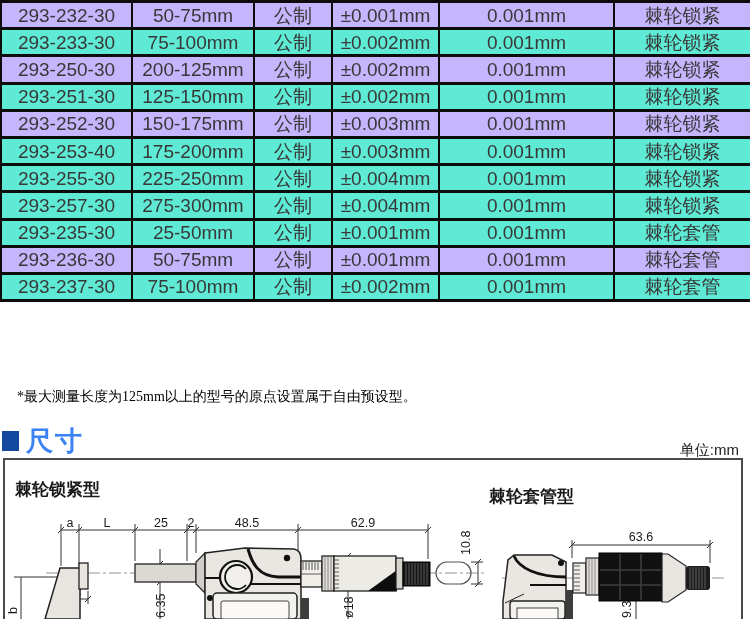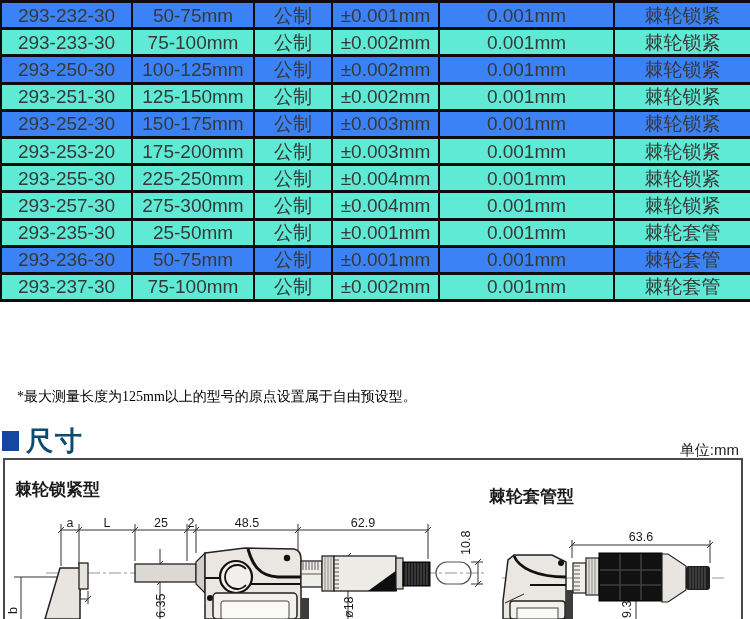--- a/index.html
+++ b/index.html
@@ -4,21 +4,21 @@
 <style>
   html,body{margin:0;padding:0;background:#fff;}
   .page{position:relative;width:750px;height:619px;overflow:hidden;background:#fff;
         font-family:"Liberation Sans",sans-serif;}
   
   table.spec{border-collapse:collapse;width:750px;table-layout:fixed;
              font-size:19px;color:#383838;}
   table.spec td{border:3px solid #0c0c0c;border-left-width:2px;border-right-width:2px;
                 text-align:center;vertical-align:middle;height:24.2px;padding:0;
                 white-space:nowrap;overflow:hidden;line-height:1;}
-  tr.peach{background:#3b82f6;margin-left:48px;}
+  tr.peach{background:#c4b5fd;margin-left:48px;}
   tr.blue{background:#5eead4;}
   
   .footnote{position:absolute;top:388px;left:1px;width:740px;
             font-family:"Liberation Serif",serif;font-size:14px;color:#000000;padding-left:16px;}
   
   .sec-head{position:absolute;top:423px;left:2px;display:flex;align-items:center;}
   .sec-sq{width:17px;height:20px;margin-right:7px;}
   .sec-title{font-size:27px;font-weight:bold;letter-spacing:2px;}
   .unit-label{position:absolute;top:441px;right:11px;font-size:15px;color:#222;}
   
@@ -55,21 +55,21 @@
         <tr class="blue">
           <td>293-233-30</td>
           <td>75-100mm</td>
           <td>公制</td>
           <td>±0.002mm</td>
           <td>0.001mm</td>
           <td>棘轮锁紧</td>
         </tr>
         <tr class="peach">
           <td>293-250-30</td>
-          <td>100-125mm</td>
+          <td>200-125mm</td>
           <td>公制</td>
           <td>±0.002mm</td>
           <td>0.001mm</td>
           <td>棘轮锁紧</td>
         </tr>
         <tr class="blue">
           <td>293-251-30</td>
           <td>125-150mm</td>
           <td>公制</td>
           <td>±0.002mm</td>
@@ -78,21 +78,21 @@
         </tr>
         <tr class="peach">
           <td>293-252-30</td>
           <td>150-175mm</td>
           <td>公制</td>
           <td>±0.003mm</td>
           <td>0.001mm</td>
           <td>棘轮锁紧</td>
         </tr>
         <tr class="blue">
-          <td>293-253-20</td>
+          <td>293-253-40</td>
           <td>175-200mm</td>
           <td>公制</td>
           <td>±0.003mm</td>
           <td>0.001mm</td>
           <td>棘轮锁紧</td>
         </tr>
         <tr class="blue">
           <td>293-255-30</td>
           <td>225-250mm</td>
           <td>公制</td>
@@ -132,21 +132,21 @@
           <td>0.001mm</td>
           <td>棘轮套管</td>
         </tr>
       </tbody>
   </table>
 
   <div class="footnote">*最大测量长度为125mm以上的型号的原点设置属于自由预设型。</div>
 
   <div class="sec-head">
     <span class="sec-sq" style="background: rgb(20, 72, 159);"></span>
-    <span class="sec-title" style="color: #0c4a6e;">尺寸</span>
+    <span class="sec-title" style="color: #3b82f6;">尺寸</span>
   </div>
   <div class="unit-label">单位:mm</div>
 
   <div class="diagram-box">
     <svg width="736" height="159" viewBox="5 460 736 159">
 
       <text class="diaglabel" x="15" y="495">棘轮锁紧型</text>
       <text class="diaglabel" x="489" y="502">棘轮套管型</text>
 
       <g stroke="#888" stroke-width="0.9" stroke-dasharray="12 3 3 3">

